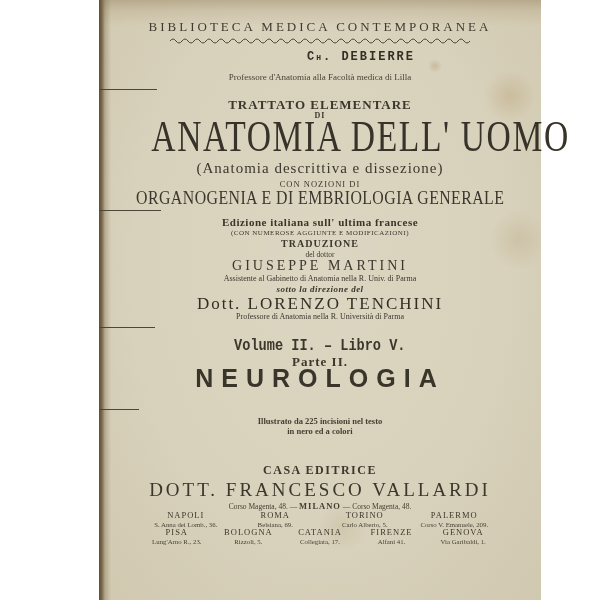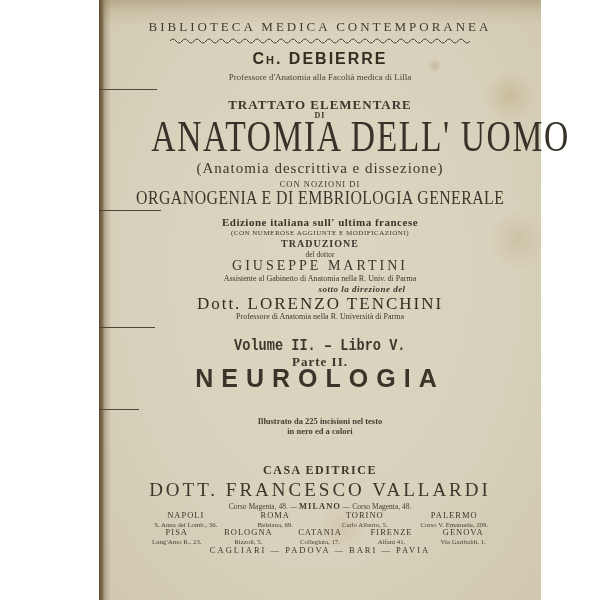--- a/index.html
+++ b/index.html
@@ -18,42 +18,42 @@
   }
   .left-edge {
     position:absolute; left:0; top:0; width:12px; height:600px;
     background:linear-gradient(to right, #5d4d33 0, #7c6a4c 3px, rgba(124,106,76,.35) 6px, rgba(124,106,76,0) 12px);
   }
   .content { position:absolute; left:0; top:0; width:100%; height:100%; text-align:center; }
   .abs { position:absolute; left:0; width:100%; }
 
   .series { top:19px; font-size:13px; letter-spacing:3px; color:#413b2f; }
   .wavy { top:37px; }
-  .author-name { top:50px; font-family:Liberation Sans, sans-serif; font-weight:bold;
-                 font-size:16px; letter-spacing:2px; font-variant:small-caps; color:#332e24; }
+  .author-name { top:50px; font-family:Liberation Mono, monospace; font-weight:bold;
+                 font-size:12px; letter-spacing:2px; font-variant:small-caps; color:#332e24;margin-left:41px; }
   .author-name .nm { text-transform:uppercase; font-variant:normal; }
   .author-title { top:72px; font-size:9px; color:#4a4336; }
   .rule { height:1px; background:#4d463a; margin:0 auto; }
   .rule1 { top:89px; width:58px; }
   .pretitle { top:97px; font-size:13px; font-weight:bold; letter-spacing:1px; }
   .di { top:111px; font-size:8px; font-weight:bold; letter-spacing:1px; }
   .main-title { top:112px; font-size:42px; white-space:nowrap; color:#38332a; }
   .main-title .squeeze { display:inline-block; transform:scale(.80,1.05); transform-origin:50% 50%; letter-spacing:2px; }
   .subtitle { top:160px; font-size:15px; letter-spacing:1px; }
   .con-nozioni { top:179px; font-size:8.5px; letter-spacing:1px; }
   .subject { top:188px; font-size:18px; white-space:nowrap; }
   .subject .squeeze { display:inline-block; transform:scaleX(.88); transform-origin:50% 50%; letter-spacing:.5px; }
   .rule2 { top:210px; width:62px; }
   .ed1 { top:216px; font-size:11px; font-weight:bold; letter-spacing:.5px; color:#3a342a; }
   .ed2 { top:229px; font-size:7px; letter-spacing:.5px; }
   .ed3 { top:238px; font-size:10px; font-weight:bold; letter-spacing:1px; }
   .ed4 { top:250px; font-size:7.5px; }
   .translator { top:258px; font-size:14px; letter-spacing:3px; }
   .translator-title { top:274px; font-size:8px; }
-  .direction { top:284px; font-size:9px; font-weight:bold; font-style:italic; letter-spacing:.5px;margin-left:42px; }
+  .direction { top:284px; font-size:9px; font-weight:bold; font-style:italic; letter-spacing:.5px; }
   .director { top:294px; font-size:17px; letter-spacing:2px; color:#332e24; }
   .director-title { top:312px; font-size:8px; }
   .rule3 { top:327px; width:56px; }
   .volume-line { top:337px; font-size:16px; font-weight:bold; white-space:nowrap;font-family:Liberation Mono, monospace; }
   .volume-line .squeeze { display:inline-block; transform:scaleX(.85); }
   .parte { top:354px; font-size:13px; font-weight:bold; letter-spacing:1px; }
   .part-title { top:364px; font-family:"Liberation Sans", sans-serif; font-weight:bold;
                 font-size:25px; letter-spacing:8px; color:#3a352b; }
   .rule4 { top:409px; width:40px; }
   .ill1 { top:416px; font-size:8.5px; font-weight:bold; color:#453f33; }
@@ -167,16 +167,15 @@
       <div class="branch">
         <div class="bcity">FIRENZE</div>
         <div class="baddr">Alfani 41.</div>
       </div>
       <div class="branch">
         <div class="bcity">GENOVA</div>
         <div class="baddr">Via Garibaldi, 1.</div>
       </div>
     </div>
 
-    <div class="abs row3">CAGLIARI  —  PADOVA  —  BARI  —  PAVIA</div>
 
   </div>
 </div>
 
 </body></html>

